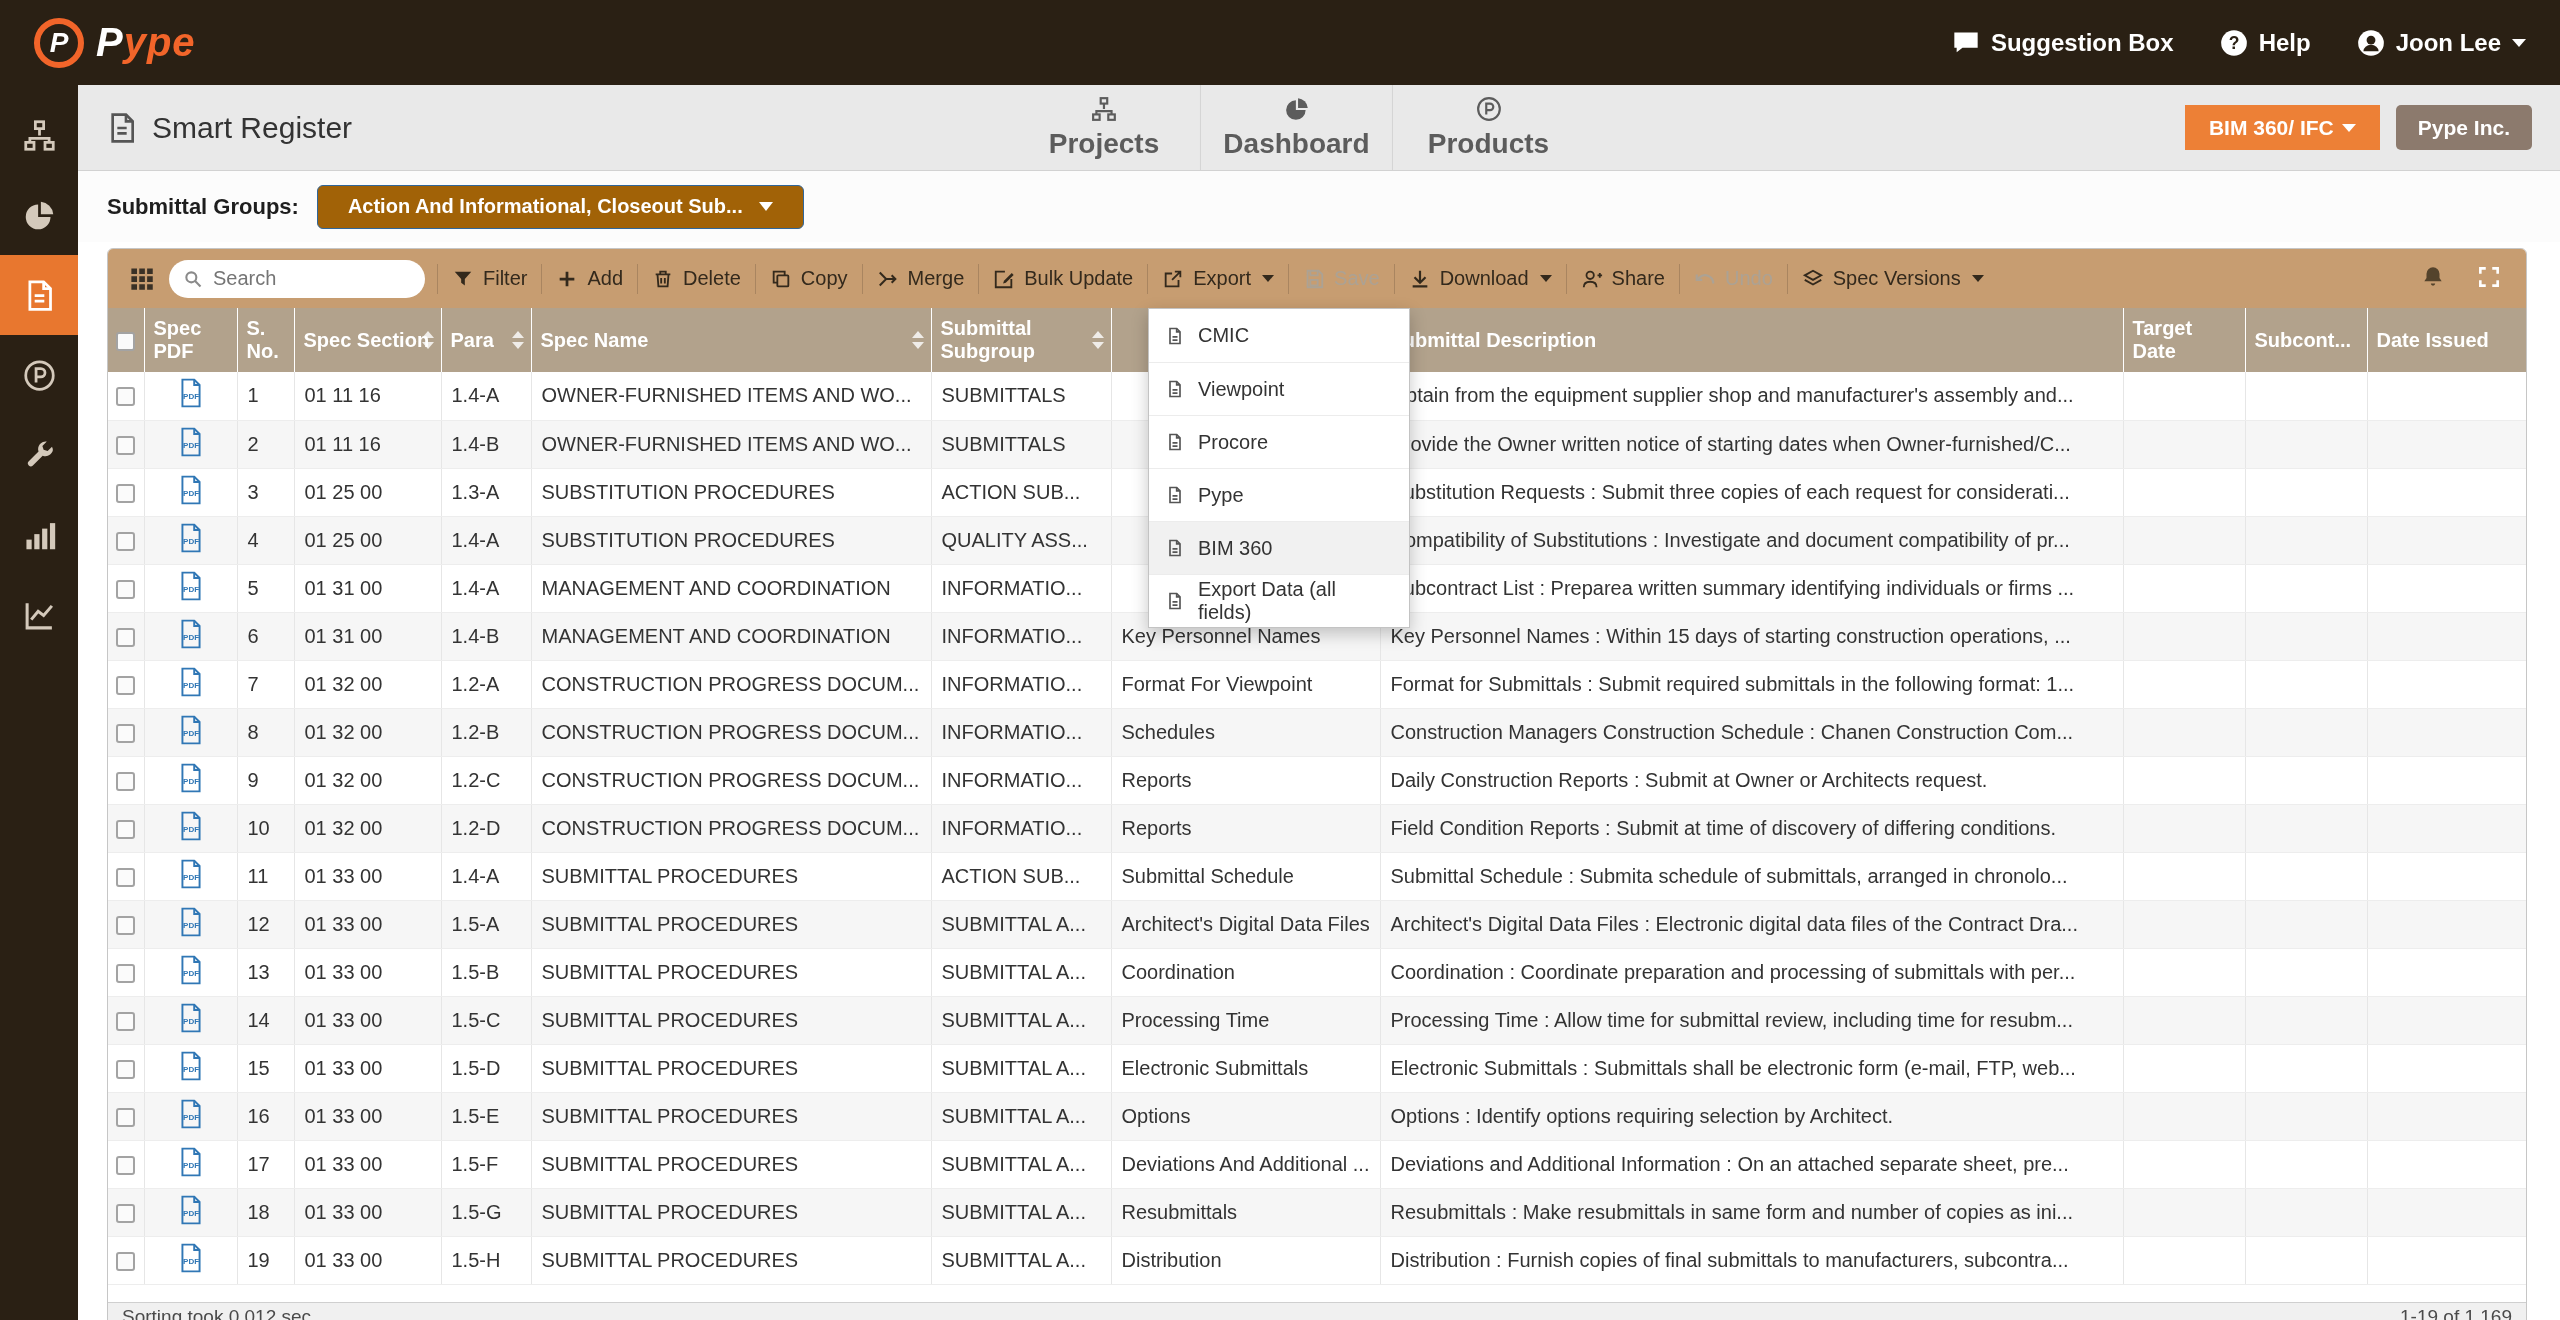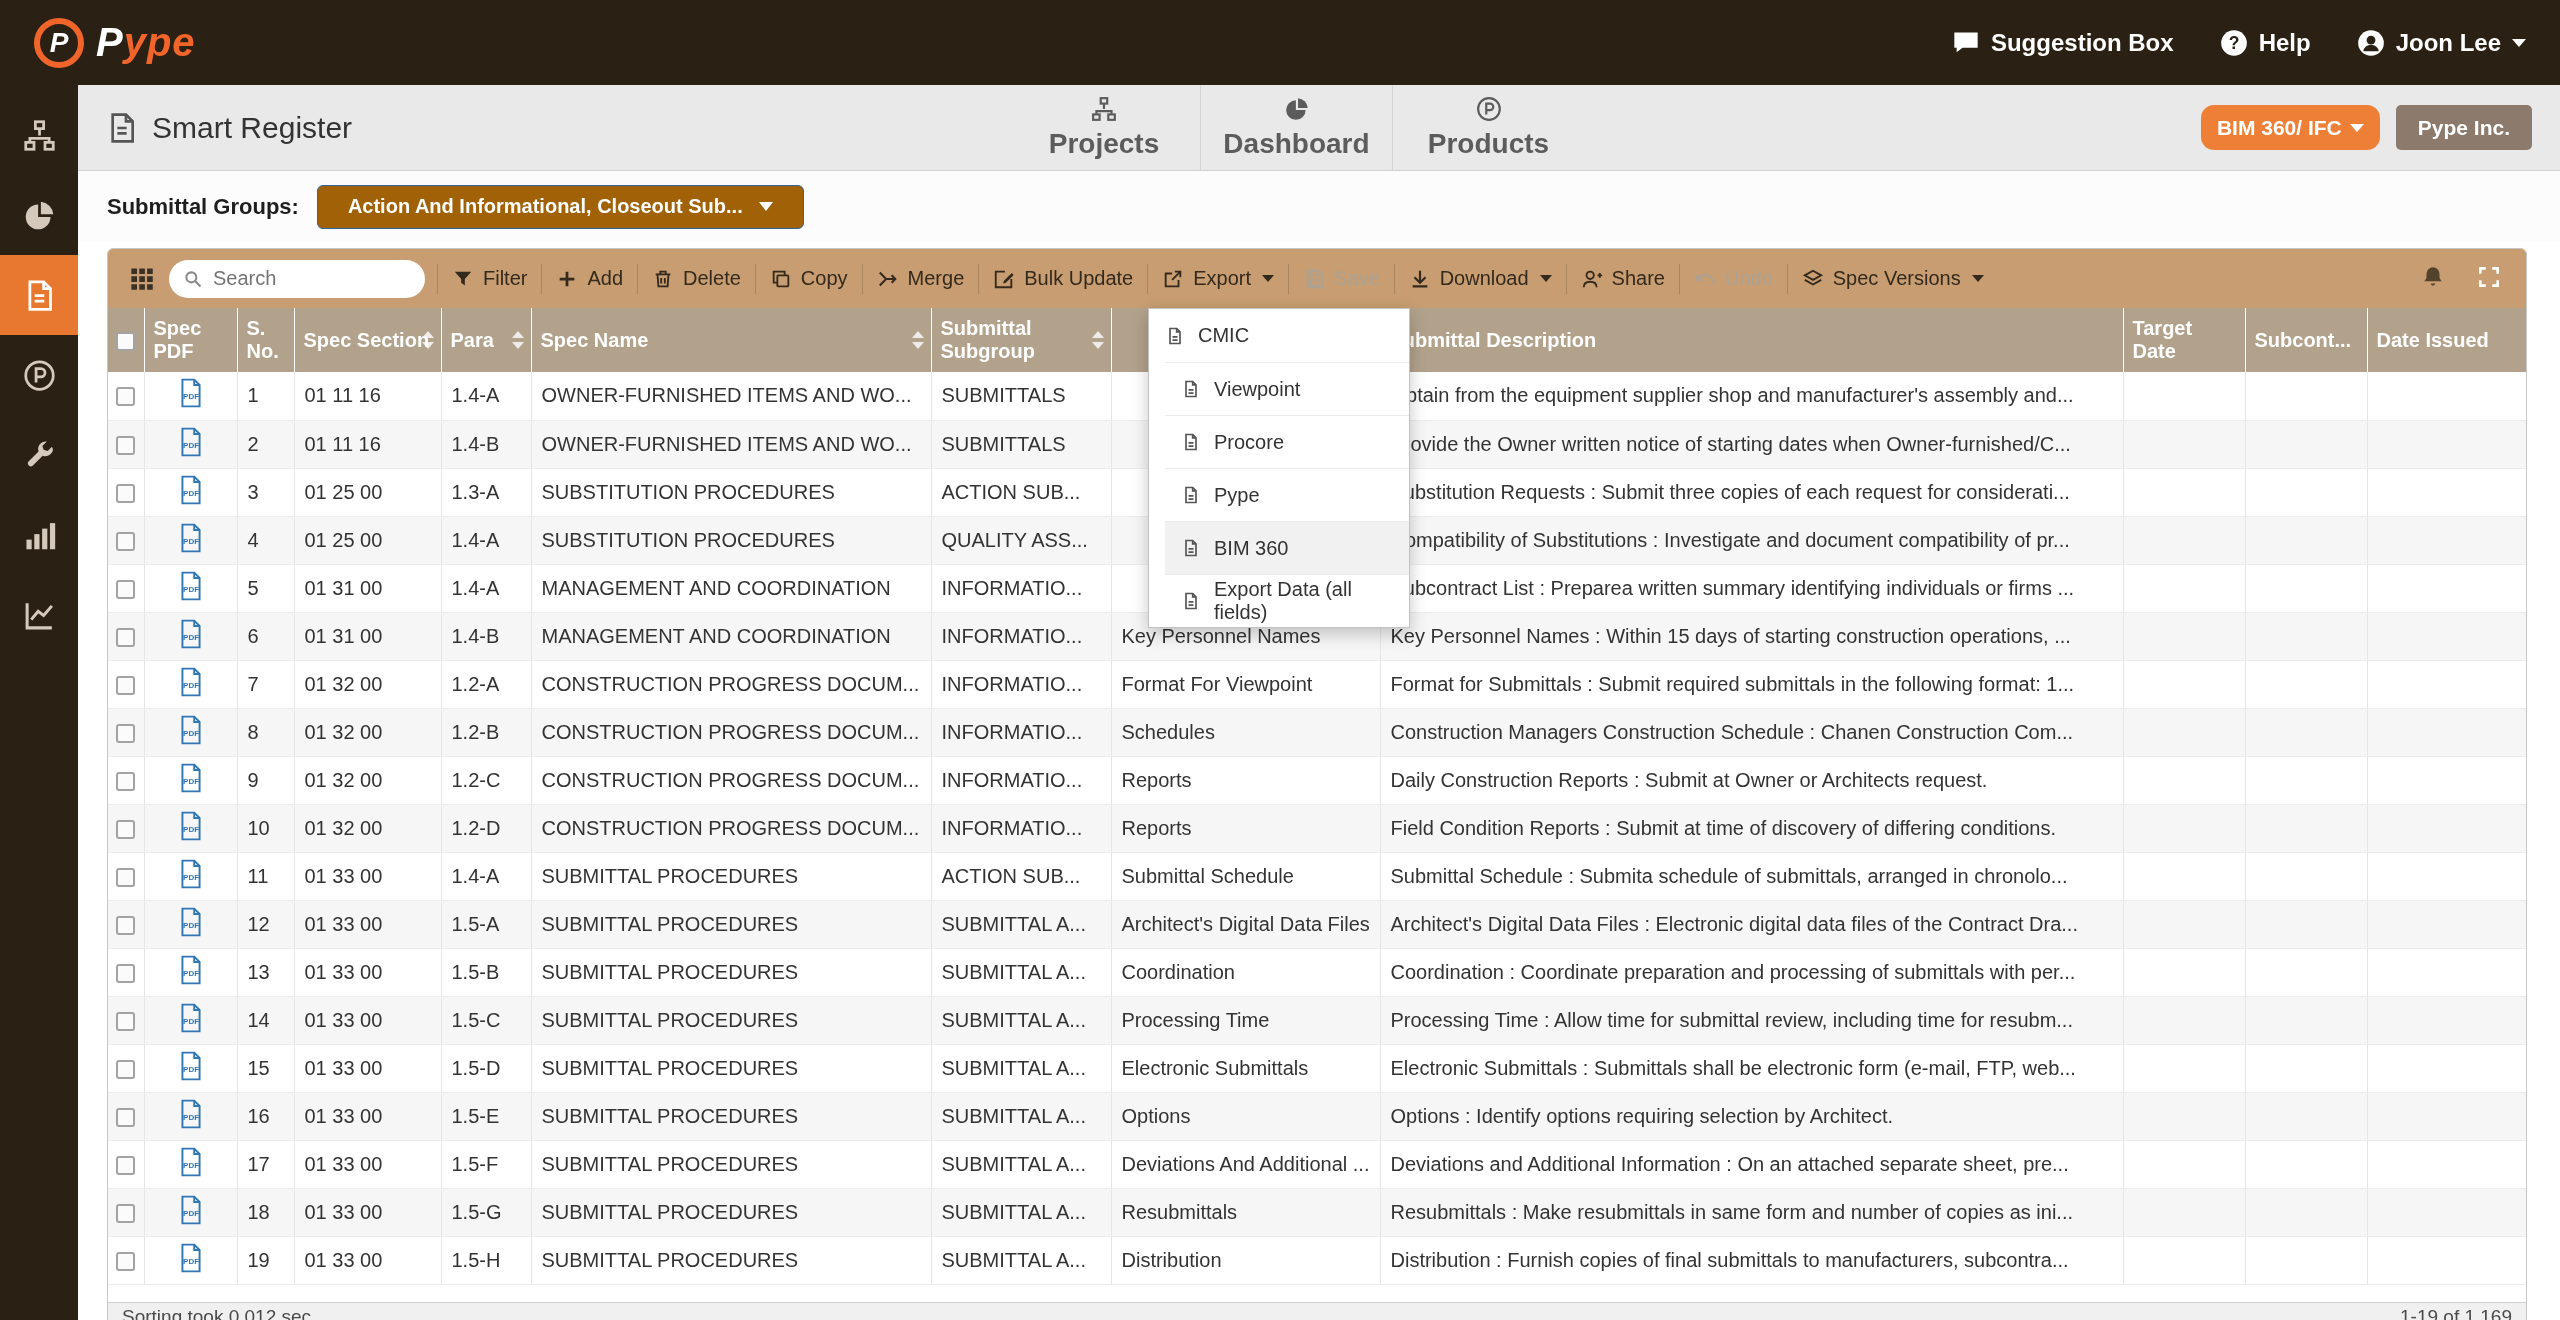--- a/index.html
+++ b/index.html
@@ -28,21 +28,21 @@
 
   
   .app-header { height:86px; background:#E9E9E9; border-bottom:1px solid #D2D2D2; display:flex; align-items:center; padding:0 28px; position:relative; flex:none; }
   .page-title { display:flex; align-items:center; gap:14px; font-size:30px; color:#333; font-weight:500; }
   .page-title svg { width:32px; height:32px; color:#555; }
   .header-tabs { position:absolute; left:50%; transform:translateX(-54%); display:flex; height:100%; }
   .htab { width:192px; display:flex; flex-direction:column; align-items:center; justify-content:center; gap:6px; color:#5C5C5C; font-size:28px; font-weight:bold; cursor:pointer; }
   .htab + .htab { border-left:1px solid #D4D4D4; }
   .htab svg { width:26px; height:26px; }
   .header-actions { margin-left:auto; display:flex; align-items:center; gap:16px; }
-  .btn-bim { background:#ED8036; color:#fff; font-weight:bold; font-size:21px; height:45px; padding:0 16px; border-radius:13px; display:flex; align-items:center; gap:8px; border:none; cursor:pointer; font-family:inherit; }
+  .btn-bim { background:#ED8036; color:#fff; font-weight:bold; font-size:21px; height:45px; padding:0 24px; border-radius:0; display:flex; align-items:center; gap:8px; border:none; cursor:pointer; font-family:inherit; }
   .btn-org { background:#8C7A6D; color:#fff; font-weight:bold; font-size:21px; height:45px; padding:0 22px; border-radius:5px; display:flex; align-items:center; border:none; cursor:pointer; font-family:inherit; }
 
   
   .groups-row { height:71px; display:flex; align-items:center; gap:18px; padding:0 29px; background:#FCFCFC; flex:none; }
   .groups-label { font-size:22px; font-weight:bold; color:#1E1E1E; }
   .btn-groups { background:#a16207; border:1px solid #30669A; color:#fff; height:44px; border-radius:6px; display:flex; align-items:center; padding:0 30px; font-size:20px; font-weight:600; cursor:pointer; font-family:inherit; }
   .btn-groups .caret { margin-left:16px; border-top-width:9px; }
 
   
   .card { margin:6px 33px 0 29px; border:1px solid #C6C6C6; border-radius:6px 6px 0 0; display:flex; flex-direction:column; background:#fff; }
@@ -73,21 +73,21 @@
   .cb { width:19px; height:19px; border:2px solid #A3A3A3; border-radius:3px; background:#FBFBFB; display:inline-block; vertical-align:middle; }
   .pdf { display:inline-flex; } .pdf svg { width:26px; height:30px; }
   .sort { position:absolute; right:7px; top:50%; transform:translateY(-50%); display:flex; flex-direction:column; gap:4px; opacity:.8; }
   .sort i { width:0; height:0; border-left:6px solid transparent; border-right:6px solid transparent; display:block; }
   .sort .up { border-bottom:7px solid #fff; }
   .sort .down { border-top:7px solid #fff; }
 
   
   .export-menu { position:absolute; left:1003px; top:0; width:262px; background:#fff; border:1px solid #C3C3C3; box-shadow:0 6px 16px rgba(0,0,0,0.22); z-index:10; }
   .menu-item { height:53px; display:flex; align-items:center; gap:13px; padding:0 16px; font-size:20px; color:#333; cursor:pointer; }
-  .menu-item + .menu-item { border-top:1px solid #ECECEC;margin-left:16px; }
+  .menu-item + .menu-item { border-top:1px solid #ECECEC; }
   .menu-item.hover { background:#F1F1F1; }
   .menu-item svg { width:20px; height:20px; color:#555; flex:none; }
 
   
   .card-footer { height:30px; background:#F0F0F0; border-top:1px solid #CFCFCF; display:flex; align-items:center; justify-content:space-between; padding:0 14px; font-size:19px; color:#4A4A4A; flex:none;margin-top:17px; }
 </style>
 </head>
 <body>
 
 <div class="page">

